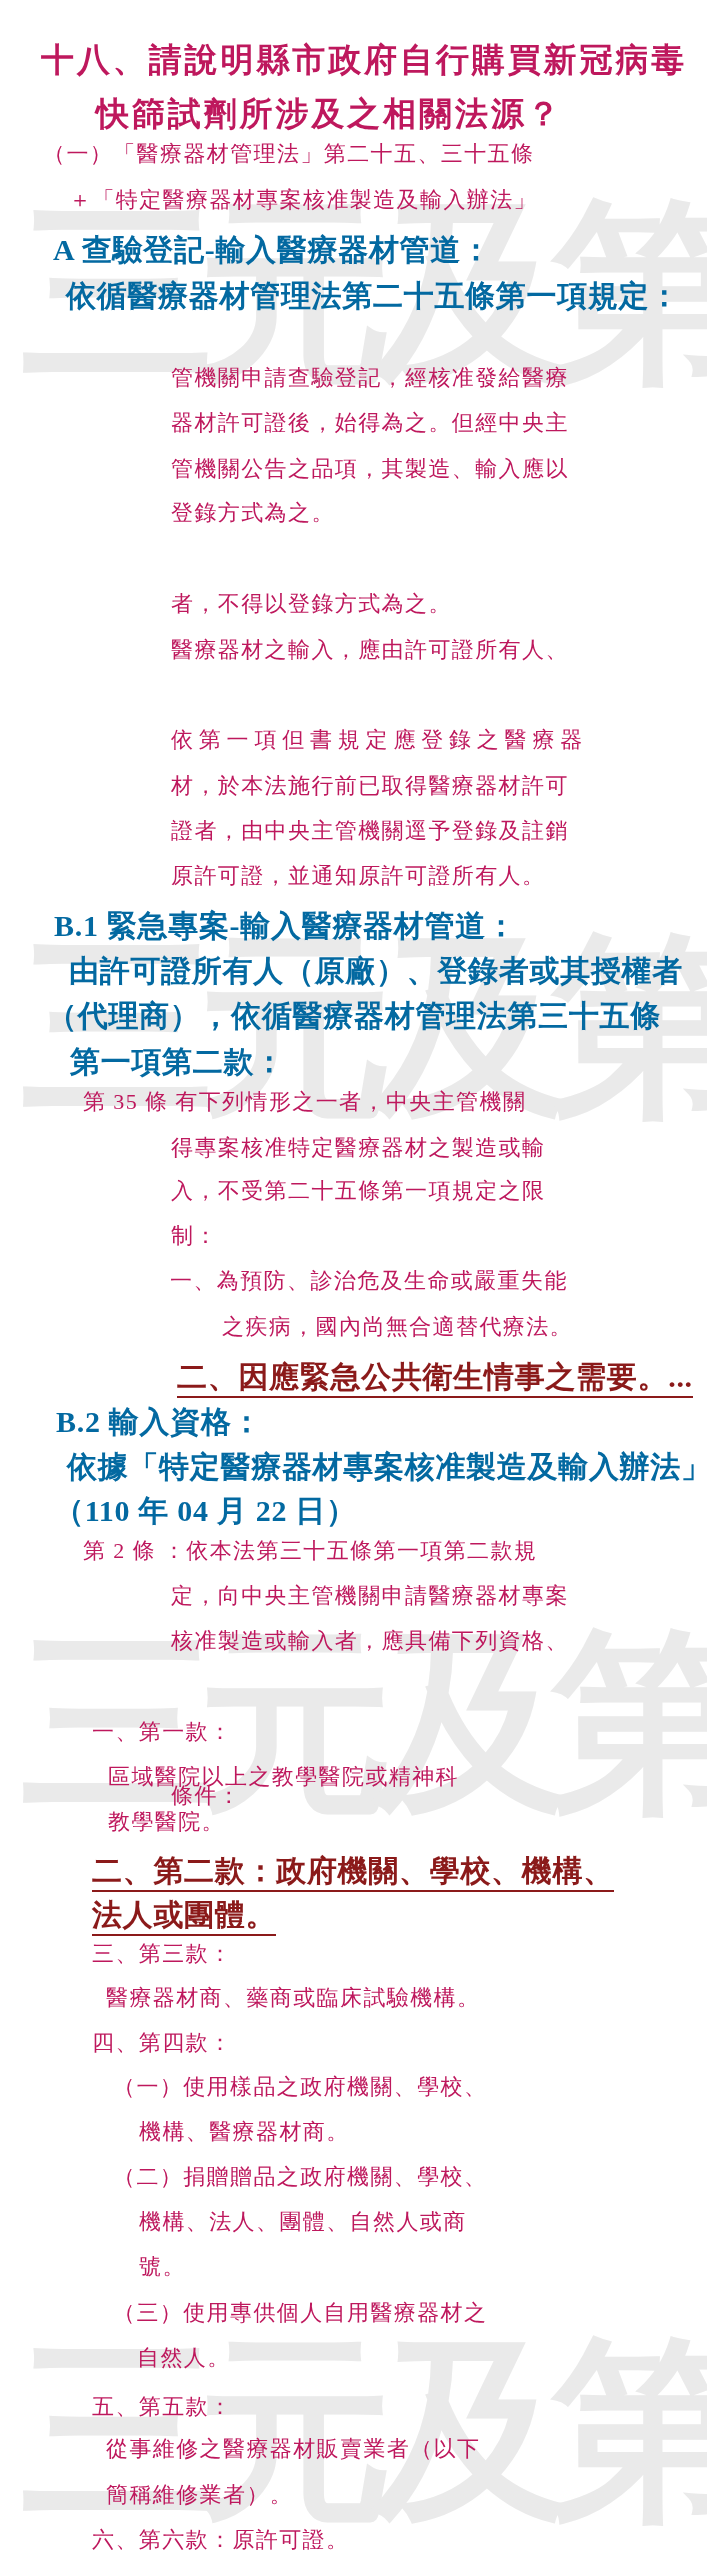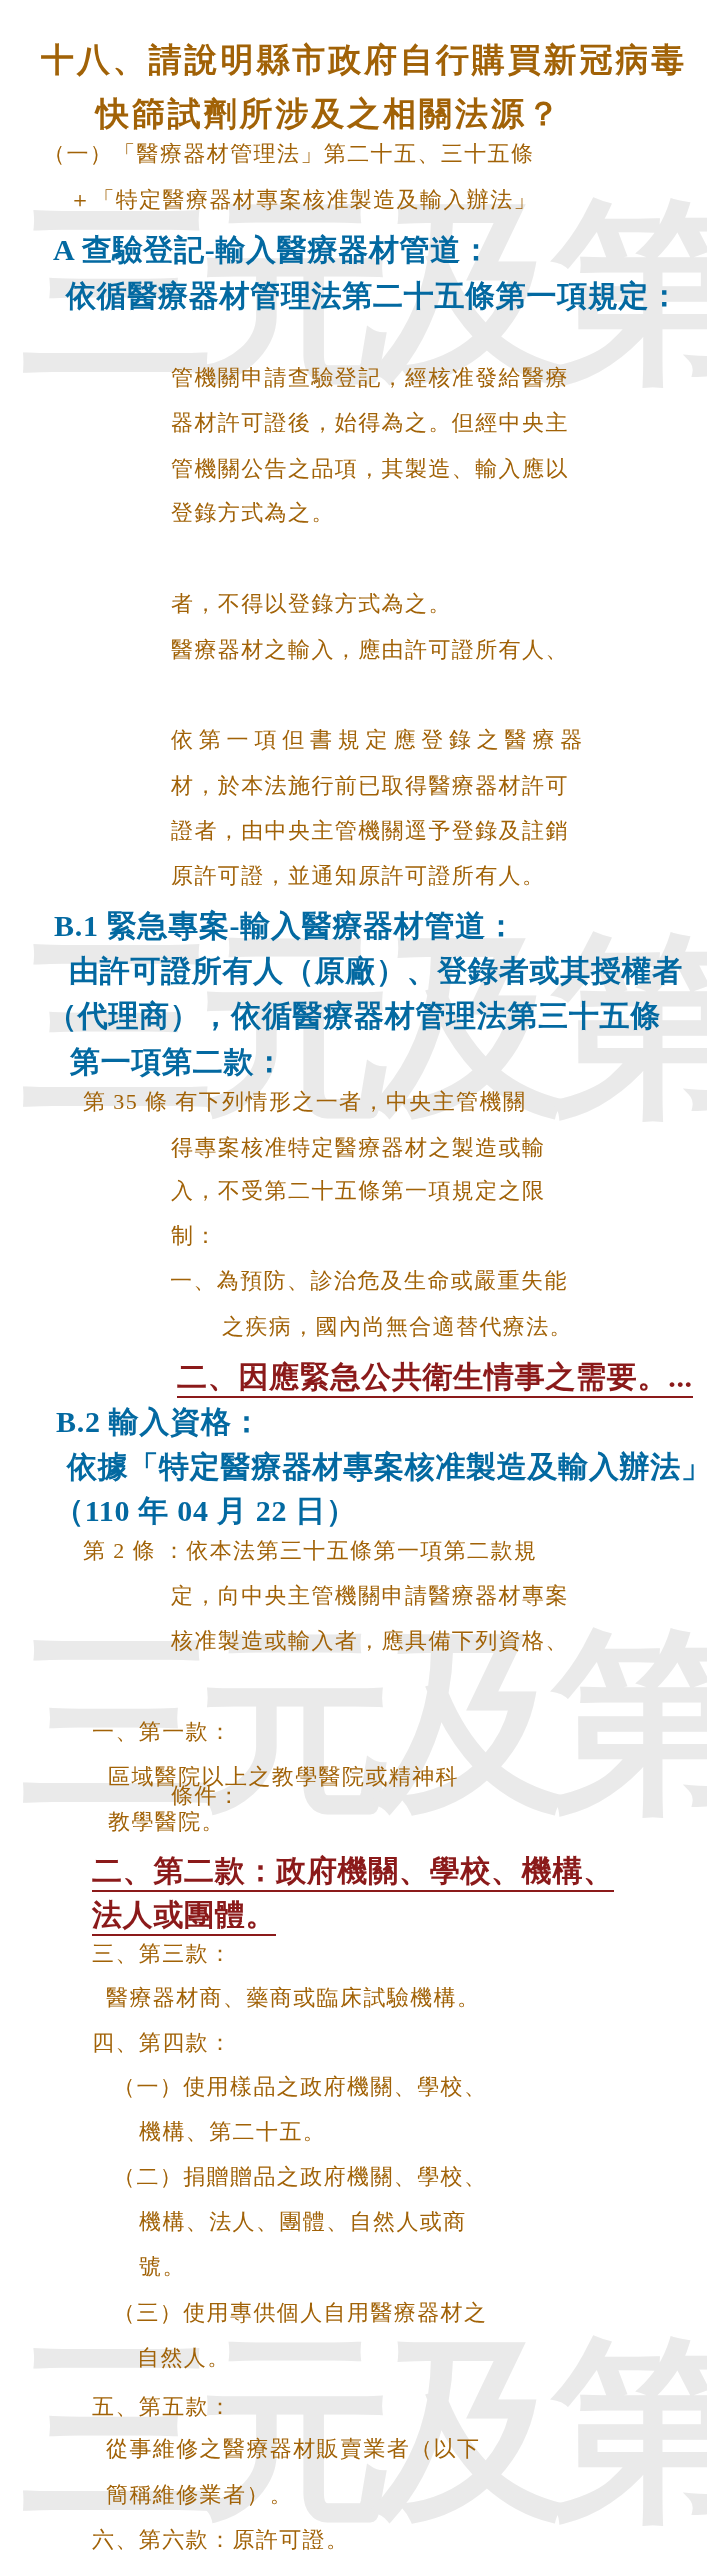--- a/index.html
+++ b/index.html
@@ -22,21 +22,21 @@
     letter-spacing:-19px;
     color:#eaeaea;
     white-space:nowrap;
     user-select:none;
   }
   .line{
     position:absolute;
     z-index:1;
     white-space:nowrap;
     line-height:1.12;
-    color:#a16207;
+    color:#be185d;
     font-family:"Liberation Serif","DejaVu Serif",serif;
   }
   .s-title{font-size:33px;font-weight:700;letter-spacing:2.9px;}
   .s-body{font-size:22px;letter-spacing:1.4px;}
   .s-red{font-size:30px;font-weight:700;color:#0369a1;letter-spacing:0.7px;}
   .s-redu{
     font-size:30px;font-weight:700;color:#8b1a1a;letter-spacing:0.7px;
     border-bottom:2.9px solid #8b1a1a;padding-bottom:2.9px;
   }
 </style>
@@ -84,21 +84,21 @@
     <div class="line s-body" style="left: 171px; top: 1772px; margin-top: 12px;">條件：</div>
     <div class="line s-body" style="left: 92px; top: 1720px;">一、第一款：</div>
     <div class="line s-body" style="left: 108px; top: 1765px;">區域醫院以上之教學醫院或精神科</div>
     <div class="line s-body" style="left: 108px; top: 1810px;">教學醫院。</div>
     <div class="line s-redu" style="left: 92px; top: 1854px;">二、第二款：政府機關、學校、機構、</div>
     <div class="line s-redu" style="left: 92px; top: 1898px;">法人或團體。</div>
     <div class="line s-body" style="left: 92px; top: 1942px;">三、第三款：</div>
     <div class="line s-body" style="left: 106px; top: 1986px;">醫療器材商、藥商或臨床試驗機構。</div>
     <div class="line s-body" style="left: 92px; top: 2031px;">四、第四款：</div>
     <div class="line s-body" style="left: 113px; top: 2075px;">（一）使用樣品之政府機關、學校、</div>
-    <div class="line s-body" style="left: 139px; top: 2120px;">機構、第二十五。</div>
+    <div class="line s-body" style="left: 139px; top: 2120px;">機構、醫療器材商。</div>
     <div class="line s-body" style="left: 113px; top: 2165px;">（二）捐贈贈品之政府機關、學校、</div>
     <div class="line s-body" style="left: 139px; top: 2210px;">機構、法人、團體、自然人或商</div>
     <div class="line s-body" style="left: 139px; top: 2255px;">號。</div>
     <div class="line s-body" style="left: 113px; top: 2301px;">（三）使用專供個人自用醫療器材之</div>
     <div class="line s-body" style="left: 137px; top: 2346px;">自然人。</div>
     <div class="line s-body" style="left: 92px; top: 2395px;">五、第五款：</div>
     <div class="line s-body" style="left: 106px; top: 2437px;">從事維修之醫療器材販賣業者（以下</div>
     <div class="line s-body" style="left: 106px; top: 2483px;">簡稱維修業者）。</div>
     <div class="line s-body" style="left: 92px; top: 2528px;">六、第六款：原許可證。</div>
   </div>

